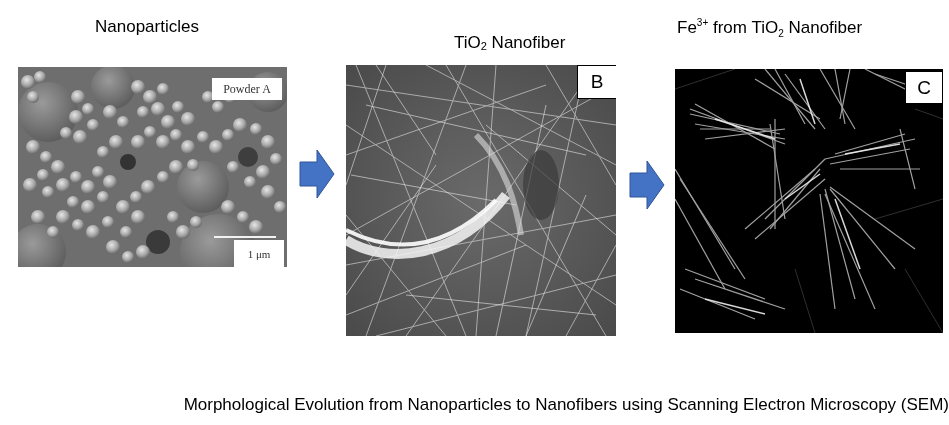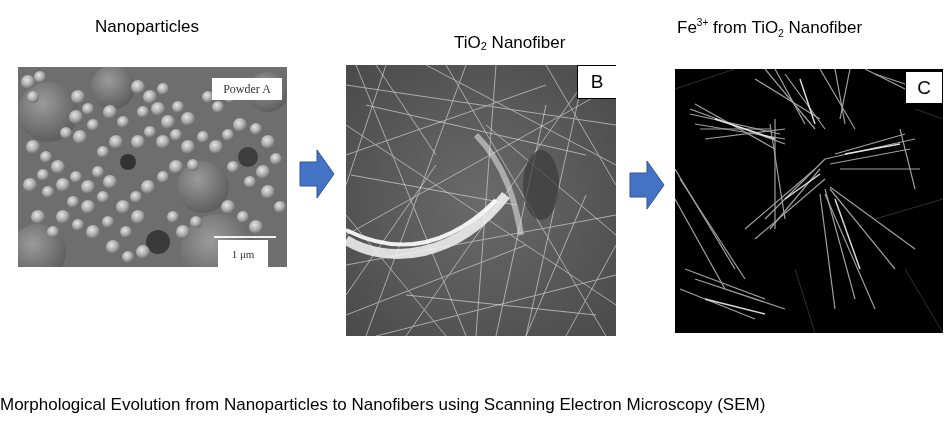--- a/index.html
+++ b/index.html
@@ -11,21 +11,21 @@
     .title .sub-inline { font-size: 11px; vertical-align: -2px; }
     .panel { position: absolute; overflow: hidden; }
     .panel svg { display: block; }
     .label-box { position: absolute; background: #ffffff; border: 1px solid #000; box-sizing: border-box;
                  display: flex; align-items: center; justify-content: center; font-size: 19px; }
     .serif-box { position: absolute; background: #ffffff; font-family: "Liberation Serif", "DejaVu Serif", serif;
                  font-size: 11px; color: #333; display: flex; align-items: center; justify-content: center;
                  box-sizing: border-box; }
     .scale-line { position: absolute; height: 2px; background: #f2f2f2; }
     .arrow { position: absolute; }
-    .caption { position: absolute; left: 0; width: 949px; top: 395px; text-align: left;
+    .caption { position: absolute; left: 0; width: 949px; top: 395px; text-align: right;
                font-size: 17px; white-space: nowrap; }
   </style>
 </head>
 <body>
 
 <div class="title" style="left:95px; top:17px;">
   <span>Nanoparticles</span>
 </div>
 
 <div class="title" style="left:454px; top:33px;">
@@ -137,21 +137,21 @@
       <circle cx="98" cy="75" r="7"></circle>
         <circle cx="105" cy="55" r="6"></circle>
         <circle cx="92" cy="45" r="7"></circle>
       <circle cx="200" cy="40" r="6"></circle>
         <circle cx="190" cy="30" r="6"></circle>
         <circle cx="212" cy="30" r="6"></circle>
     </g>
   </svg>
   <div class="serif-box" style="left:194px; top:11px; width:70px; height:22px; font-size:12px;">Powder A</div>
   <div class="scale-line" style="left:196px; top:169px; width:62px;"></div>
-  <div class="serif-box" style="left:200px; top:173px; width:50px; height:28px;">1 μm</div>
+  <div class="serif-box" style="left:216px; top:173px; width:50px; height:28px;">1 μm</div>
 </div>
 
 <svg class="arrow" width="36" height="50" viewBox="0 0 36 50" style="left:299px; top:149px;">
   <polygon points="1,13 18,13 18,1 35,25 18,49 18,37 1,37" fill="#4472C4" stroke="#2F5597" stroke-width="1"></polygon>
 </svg>
 
 <div class="panel" style="left:346px; top:65px; width:270px; height:271px; background:#5c5c5c;">
   <svg width="270" height="271" viewBox="0 0 270 271">
     <defs>
       <radialGradient id="bgB" cx="50%" cy="50%" r="70%">

